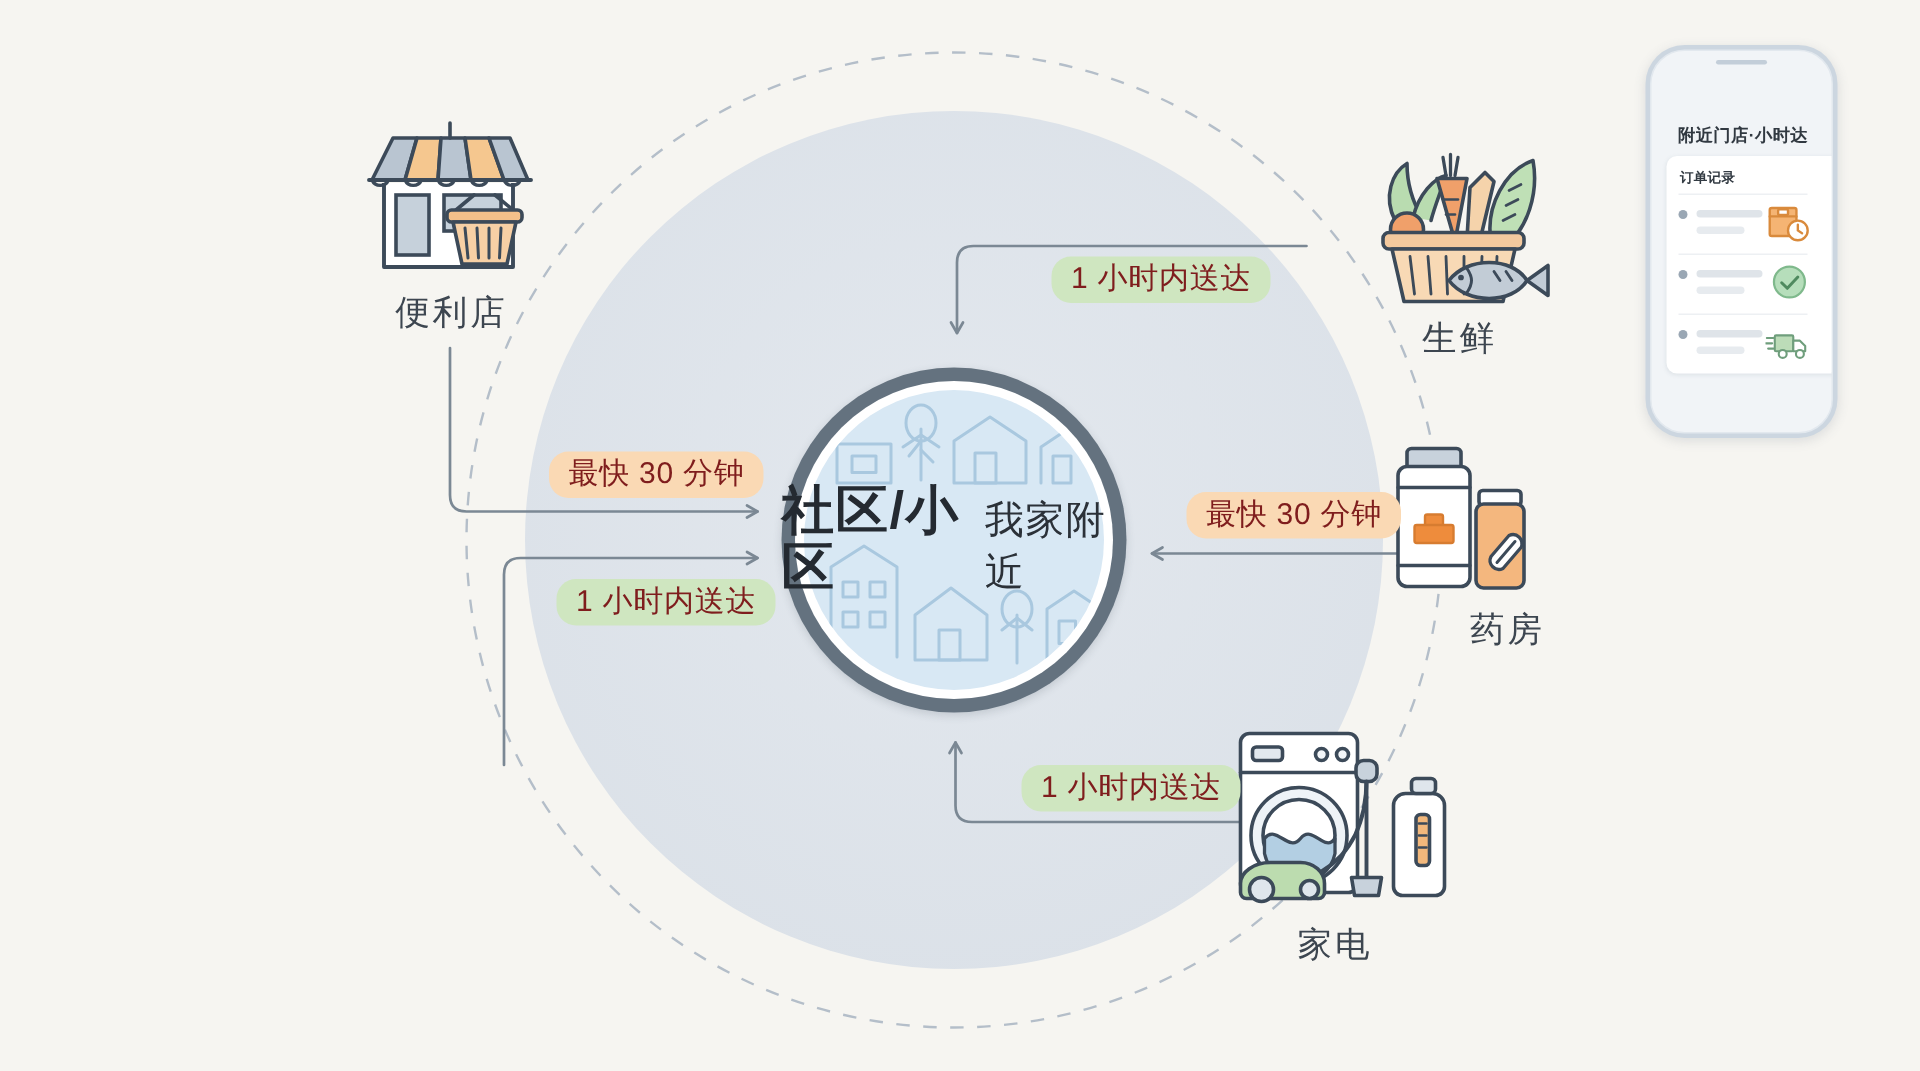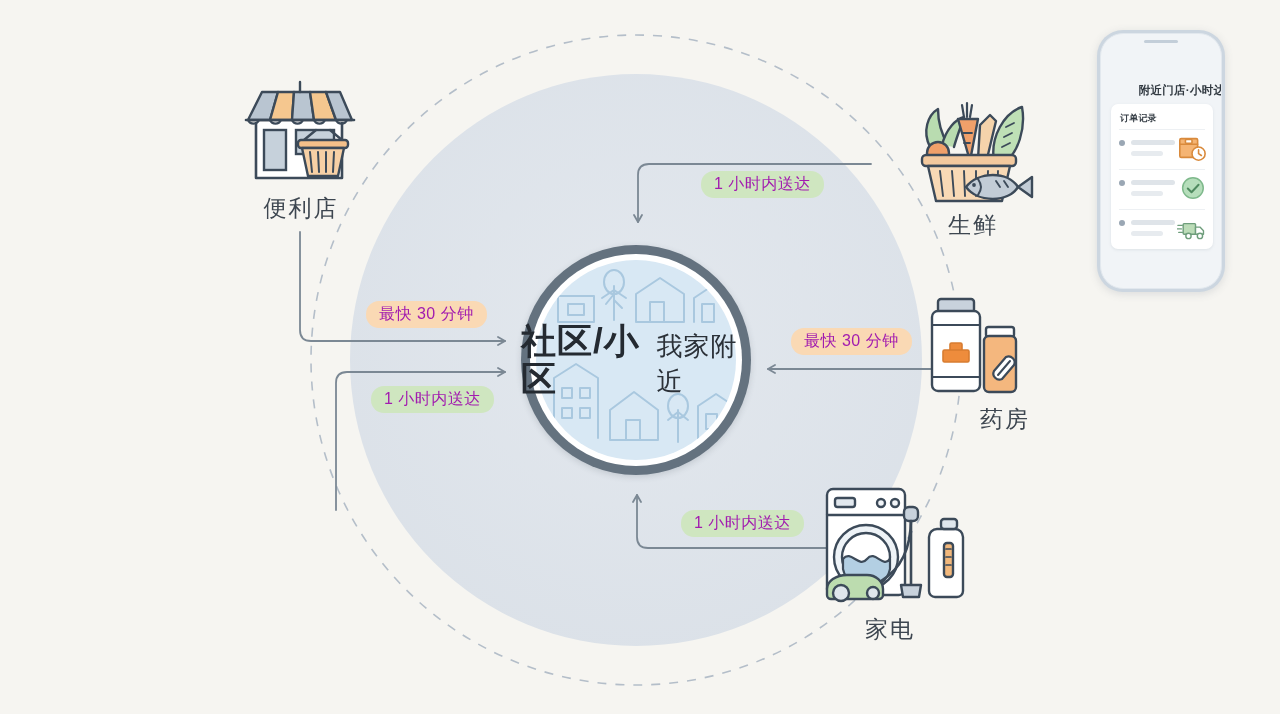--- a/index.html
+++ b/index.html
@@ -100,22 +100,22 @@
   #node-fresh  { left: 888px; top: 95px;  width: 170px; }
   #node-pharm  { left: 890px; top: 295px; width: 140px; align-items: flex-end; }
   #node-appl   { left: 800px; top: 485px; width: 180px; }
   #node-bakery { left: 282px; top: 490px; width: 170px; }
 
   
   .badge {
     position: absolute;
     border-radius: 13px;
     padding: 5px 13px 6px 13px;
-    font-size: 16px;
-    color: #a21caf;
+    font-size: 20px;
+    color: #7f1d1d;
     white-space: nowrap;
     letter-spacing: 0.5px;
     line-height: 1;
   }
   .badge.orange { background: #fad9b4; }
   .badge.green  { background: #cfe6c0; }
   #badge-conv   { left: 366px; top: 301px; }
   #badge-bakery { left: 371px; top: 386px; }
   #badge-fresh  { left: 701px; top: 171px; }
   #badge-pharm  { left: 791px; top: 328px; }
@@ -150,29 +150,29 @@
   }
   .phone-title {
     position: absolute;
     left: 0; top: 49px;
     width: 122px;
     text-align: center;
     font-size: 11.5px;
     font-weight: bold;
     color: #313941;
     letter-spacing: 0.3px;
-    padding-left: 20px;
   }
   .phone-card {
     position: absolute;
     left: 10px; top: 70px;
     width: 102px; height: 145px;
     background: #ffffff;
     border-radius: 7px;
     box-shadow: 0 1px 3px rgba(120,135,150,0.16);
+    padding-left: 16px;
   }
   .phone-card-title {
     position: absolute;
     left: 9px; top: 8px;
     font-size: 9px;
     font-weight: bold;
     color: #333b43;
     letter-spacing: 0.2px;
   }
   .order-row {

